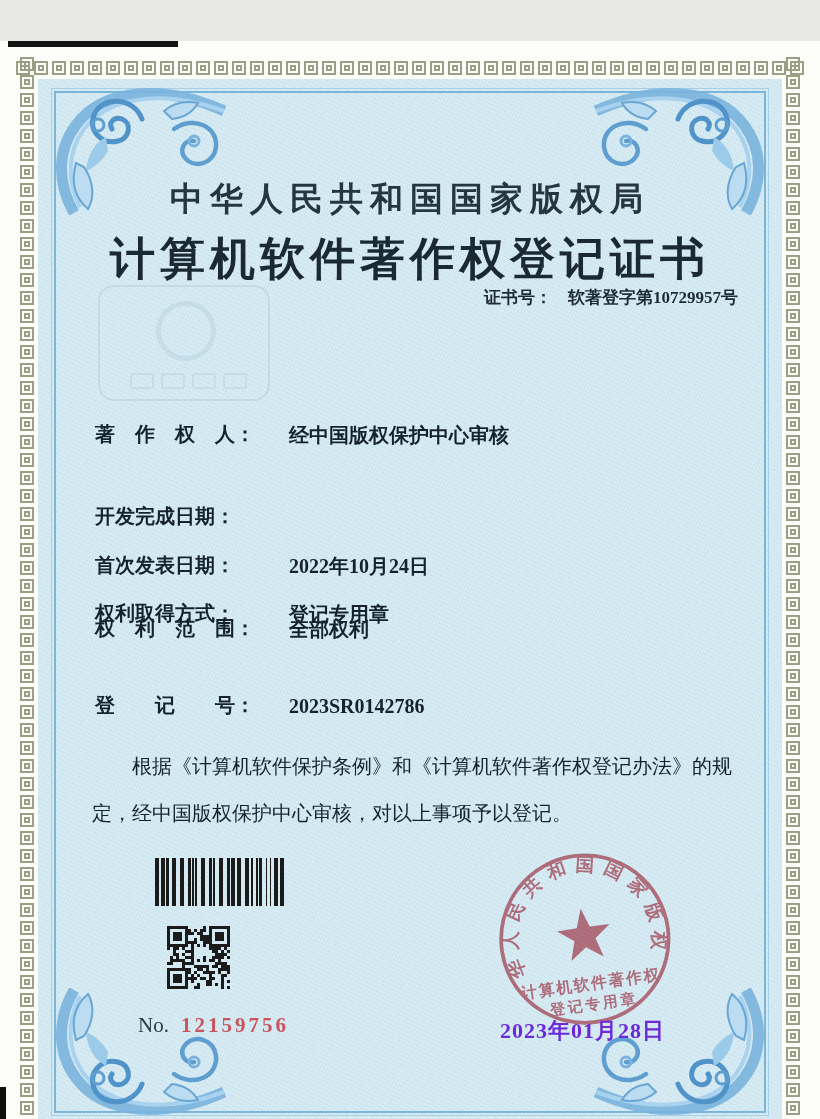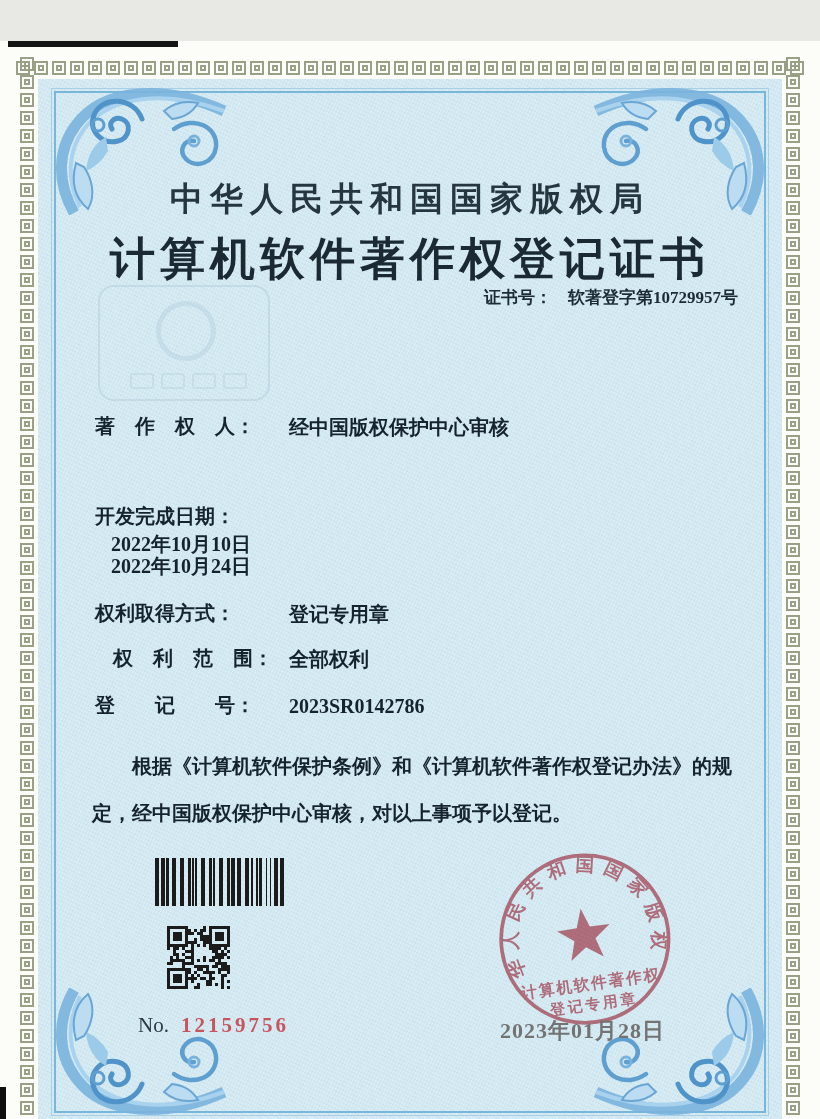--- a/index.html
+++ b/index.html
@@ -40,37 +40,37 @@
   .issuer{position:absolute;left:40px;right:40px;top:136px;text-align:center;
      font-size:33px;font-weight:bold;letter-spacing:7px;color:#26363f;}
   .cert-title{position:absolute;left:40px;right:40px;top:188px;text-align:center;
      font-size:45px;font-weight:bold;letter-spacing:5px;color:#1b2933;}
   .certno{position:absolute;top:245px;right:82px;font-size:17px;font-weight:bold;color:#1d2b36;}
   .certno .lab{margin-right:16px;}
   
   .field{position:absolute;left:95px;display:flex;font-size:20px;font-weight:bold;color:#15232e;}
   .field .lab{flex:0 0 auto;width:178px;}
   .field .val{margin-left:16px;line-height:28px;}
-  .r-name{top:280px;} .r-holder{top:372px;justify-content:center;} .r-dev{top:462px;flex-direction:column;} .r-pub{top:511px;}
-  .r-method{top:559px;} .r-scope{top:604px;text-align:right;} .r-reg{top:651px;}
-  .statement{position:absolute;left:92px;top:702px;width:654px;font-size:20px;font-weight:bold;
+  .r-name{top:280px;} .r-holder{top:380px;justify-content:center;} .r-dev{top:462px;} .r-pub{top:511px;}
+  .r-method{top:559px;} .r-scope{top:574px;} .r-reg{top:651px;}
+  .statement{position:absolute;left:92px;top:702px;width:654px;font-size:20px;font-weight:normal;
      line-height:47px;color:#15232e;text-indent:2em;}
   
   .barcode{position:absolute;left:155px;top:817px;width:130px;height:48px;display:flex;}
   .barcode .bar{height:100%;}
   .barcode .bk{background:#1b1b1b;}
   .qr{position:absolute;left:167px;top:885px;width:63px;height:63px;display:grid;
       grid-template-columns:repeat(21,1fr);grid-template-rows:repeat(21,1fr);}
   .qc.d{background:#1b1b1b;}
   
   .serial{position:absolute;left:138px;top:972px;font-size:21px;color:#2b3b46;}
   .serial .num{color:#c8545e;letter-spacing:3px;margin-left:12px;font-weight:bold;}
   .seal{position:absolute;left:492px;top:806px;width:186px;height:186px;opacity:.85;mix-blend-mode:multiply;}
   .issue-date{position:absolute;left:500px;top:975px;font-size:22px;font-weight:bold;
-     color:#737373;letter-spacing:1px;}
+     color:#6d28d9;letter-spacing:1px;}
 </style>
 </head>
 <body>
 
 <div class="page">
 
   <div class="art-top"></div>
   <div class="art-left"></div>
   <div class="art-bottom"></div>
 
@@ -358,23 +358,23 @@
   <div class="certno">
     <span class="lab">证书号：</span><span>软著登字第10729957号</span>
   </div>
 
   <div class="field r-holder">
     <span class="lab">著　作　权　人：</span>
     <span class="val">经中国版权保护中心审核</span>
   </div>
   <div class="field r-dev">
     <span class="lab">开发完成日期：</span>
-    <span class="val">2022年10月10日</span>
   </div>
   <div class="field r-pub">
+    <span class="lab">首次发表日期：</span>
     <span class="val">2022年10月24日</span>
   </div>
   <div class="field r-method">
     <span class="lab">权利取得方式：</span>
     <span class="val">登记专用章</span>
   </div>
   <div class="field r-scope">
     <span class="lab">权　利　范　围：</span>
     <span class="val">全部权利</span>
   </div>

